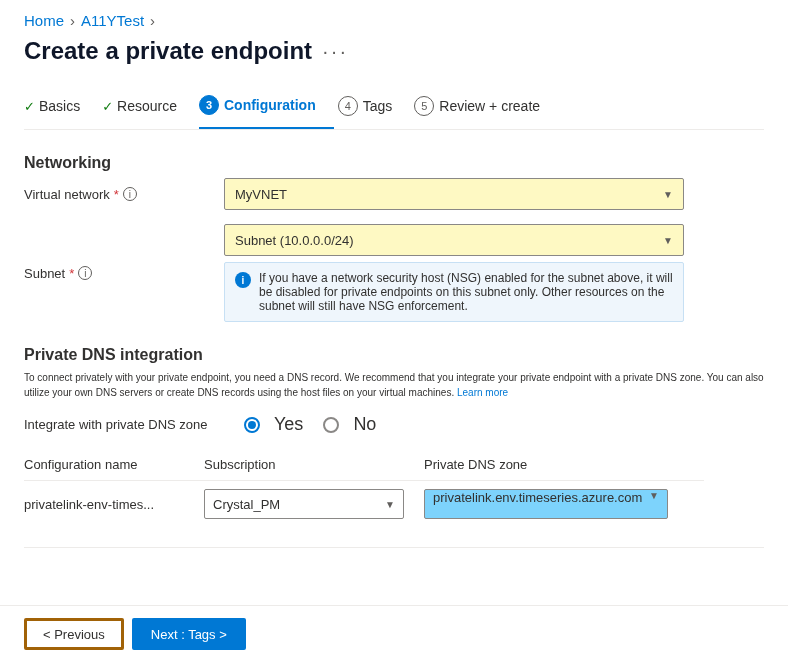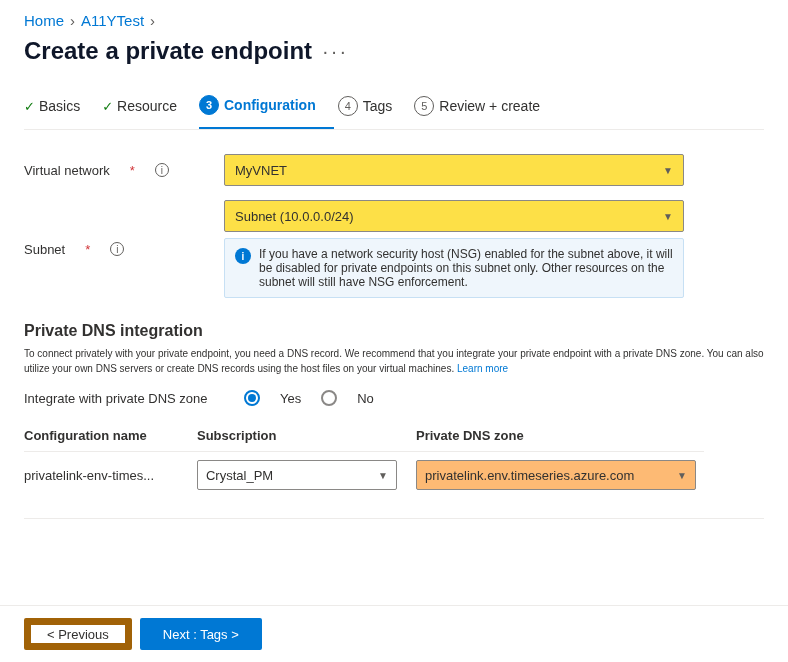--- a/index.html
+++ b/index.html
@@ -115,21 +115,21 @@
       align-items: center;
       margin-bottom: 14px;
     }
     .form-label {
       width: 200px;
       min-width: 200px;
       font-size: 13px;
       color: #323130;
       display: flex;
       align-items: center;
-      gap: 20px;
+      gap: 4px;
     }
     .required {
       color: #d13438;
     }
     .info-icon {
       width: 14px;
       height: 14px;
       border-radius: 50%;
       border: 1.5px solid #605e5c;
       display: inline-flex;
@@ -146,21 +146,21 @@
     .dropdown {
       width: 100%;
       max-width: 460px;
       height: 32px;
       border: 1px solid #8a8886;
       border-radius: 2px;
       display: flex;
       align-items: center;
       justify-content: space-between;
       padding: 0 10px;
-      background: #fde047;
+      background: #fef9c3;
       cursor: pointer;
       font-size: 13px;
     }
     .dropdown-arrow {
       font-size: 10px;
       color: #605e5c;
     }
     .nsg-notice {
       max-width: 460px;
       margin-top: 6px;
@@ -217,23 +217,23 @@
       min-width: 200px;
     }
     .radio-options {
       display: flex;
       align-items: center;
       gap: 20px;
     }
     .radio-option {
       display: flex;
       align-items: center;
-      gap: 20px;
-      cursor: pointer;
-      font-size: 13px;
+      gap: 14px;
+      cursor: pointer;
+      font-size: 18px;
     }
     .radio-btn {
       width: 16px;
       height: 16px;
       border-radius: 50%;
       border: 2px solid #0078d4;
       display: flex;
       align-items: center;
       justify-content: center;
     }
@@ -251,21 +251,21 @@
     
     .dns-table {
       width: 100%;
       max-width: 680px;
       border-collapse: collapse;
       margin-top: 4px;
     }
     .dns-table th {
       text-align: left;
       font-size: 13px;
-      font-weight: 700;
+      font-weight: 400;
       color: #323130;
       padding: 6px 8px 8px 0;
       border-bottom: 1px solid #edebe9;
     }
     .dns-table td {
       padding: 8px 8px 8px 0;
       font-size: 13px;
       color: #323130;
       vertical-align: middle;
     }
@@ -280,49 +280,48 @@
       border-radius: 2px;
       display: flex;
       align-items: center;
       justify-content: space-between;
       padding: 0 8px;
       background: #fff;
       cursor: pointer;
       font-size: 13px;
     }
     .table-dropdown-wide {
-      width: 280px;
+      width: 244px;
       height: 30px;
       border: 1px solid #8a8886;
       border-radius: 2px;
       display: flex;
-      align-items: center;
       justify-content: space-between;
       padding: 0 8px;
-      background: #fdba74;
+      background: #7dd3fc;
       cursor: pointer;
       font-size: 13px;
     }
 
     
     .footer {
       position: fixed;
       bottom: 0;
       left: 0;
       width: 788px;
       background: #fff;
       border-top: 1px solid #edebe9;
       padding: 12px 24px;
       display: flex;
       gap: 8px;
     }
     .btn {
       height: 32px;
       padding: 0 16px;
-      border: 7px solid #a16207;
+      border: 3px solid #a16207;
       border-radius: 2px;
       font-size: 13px;
       background: #fff;
       cursor: pointer;
       color: #323130;
       display: flex;
       align-items: center;
     }
     .btn-primary {
       background: #0078d4;
@@ -381,20 +380,21 @@
       <span>Tags</span>
     </div>
 
     <div class="step">
       <span class="step-circle">5</span>
       <span>Review + create</span>
     </div>
   </div>
 
   <div>
+    <div class="section-title">Networking</div>
 
     <div class="form-row">
       <div class="form-label">
         <span>Virtual network</span>
         <span class="required"> *</span>
         <span class="info-icon">i</span>
       </div>
       <div class="form-control-wrap">
         <div class="dropdown">
           <span>MyVNET</span>

